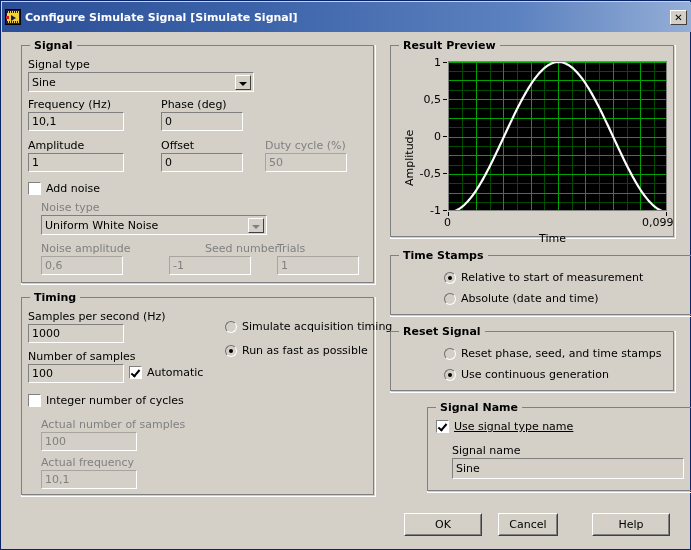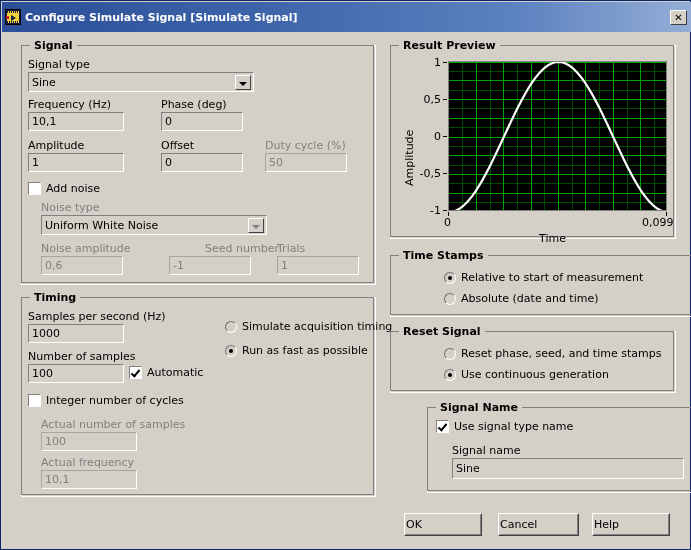--- a/index.html
+++ b/index.html
@@ -255,21 +255,21 @@
 
   
   .btn {
     position: absolute;
     box-sizing: border-box;
     background: #d4d0c8;
     border: 1px solid;
     border-color: #fff #404040 #404040 #fff;
     font-size: 11px;
     color: #000;
-    text-align: left;
+    text-align: center;
     line-height: 21px;
     font-family: "DejaVu Sans", sans-serif;
   }
   .btn .btn-inner {
     position: absolute;
     left: 0; top: 0; right: 0; bottom: 0;
     border: 1px solid;
     border-color: #d4d0c8 #808080 #808080 #d4d0c8;
     line-height: 19px;
   }
@@ -495,31 +495,31 @@
       <div class="rtext">Reset phase, seed, and time stamps</div>
     </div>
     <div class="radiorow" style="left:13px; top:36px;">
       <div class="rbtn on"></div>
       <div class="rtext">Use continuous generation</div>
     </div>
   </div>
 
   <div class="group" style="left:389px; top:406px; width:286px; height:86px;margin-left:37px;">
     <div class="group-title">Signal Name</div>
-    <div class="checkrow" style="left:8px; top:12px;">
+    <div class="checkrow" style="left:8px; top:12px;text-decoration:underline;">
       <div class="cbox checked"></div>
       <div class="ctext">Use signal type name</div>
     </div>
     <div class="lbl" style="left:24px; top:36px;">Signal name</div>
     <div class="field" style="left:24px; top:50px; width:232px; height:21px; line-height:20px;">Sine</div>
   </div>
 
   <div class="btn" style="left:403px; top:512px; width:78px; height:23px;">
     <div class="btn-inner">OK</div>
   </div>
-  <div class="btn" style="left:497px; top:512px; width:81px; height:23px;">
+  <div class="btn" style="left:497px; top:512px; width:60px; height:23px;">
     <div class="btn-inner">Cancel</div>
   </div>
   <div class="btn" style="left:591px; top:512px; width:78px; height:23px;">
     <div class="btn-inner">Help</div>
   </div>
 
 </div>
 
 </body></html>

